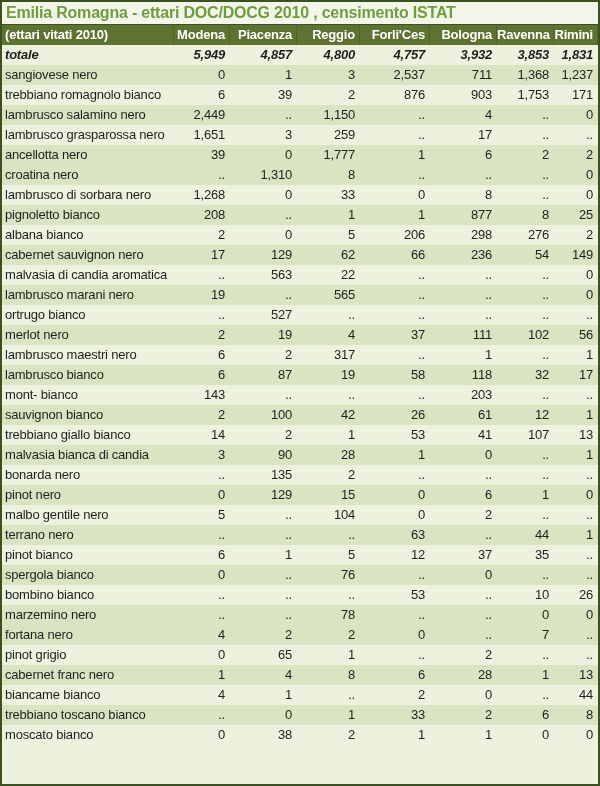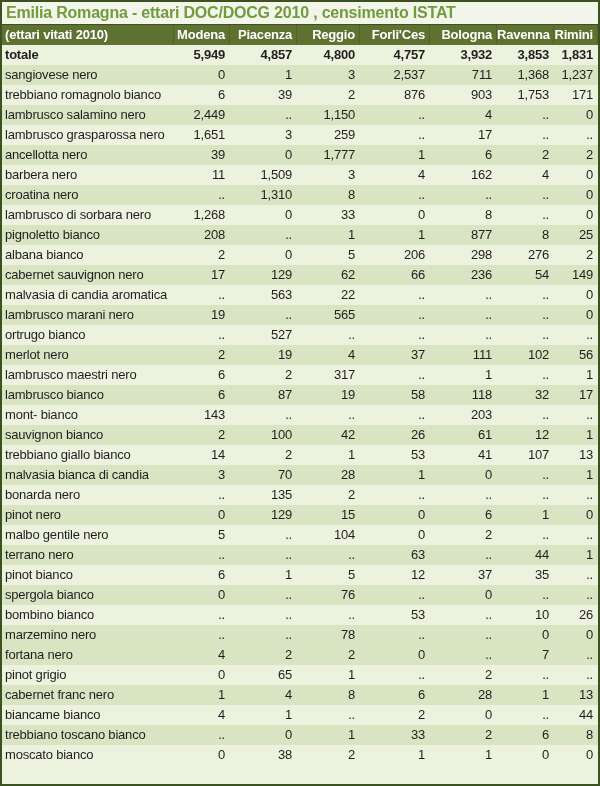--- a/index.html
+++ b/index.html
@@ -31,21 +31,21 @@
     background:var(--header-bg,#5e7231);
     color:#ffffff;font-weight:bold;
     border-top:1px solid var(--frame,#3c5120);
     box-shadow:inset -1px 0 0 rgba(40,55,18,0.25);
     margin-top:22px;
   }
   .label-col{text-align:left;padding-left:3px;}
   .num-col{text-align:right;padding-right:5px;}
   tr.light td{background:var(--row-light,#edf2de);}
   tr.dark td{background:var(--row-dark,#d9e4c3);}
-  tr.bold td{font-weight:bold;}
+  tr.bold td{font-weight:bold;font-style:italic;}
 </style>
 </head>
 <body>
 
 <div id="app" style="--title-green: #6f9c3d; --title-bg: #f3f5ea; --header-bg: #5e7231; --row-light: #edf2de; --row-dark: #d9e4c3; --frame: #3c5120;">
   <div class="title-bar">Emilia Romagna - ettari DOC/DOCG 2010 , censimento ISTAT</div>
   <table>
     <colgroup>
       <col style="width:172px">
       <col style="width:56px">
@@ -122,30 +122,20 @@
         <tr class="dark">
           <td class="label-col">ancellotta nero</td>
           <td class="num-col">39</td>
           <td class="num-col">0</td>
           <td class="num-col">1,777</td>
           <td class="num-col">1</td>
           <td class="num-col">6</td>
           <td class="num-col">2</td>
           <td class="num-col">2</td>
         </tr>
-        <tr class="light">
-          <td class="label-col">barbera nero</td>
-          <td class="num-col">11</td>
-          <td class="num-col">1,509</td>
-          <td class="num-col">3</td>
-          <td class="num-col">4</td>
-          <td class="num-col">162</td>
-          <td class="num-col">4</td>
-          <td class="num-col">0</td>
-        </tr>
         <tr class="dark">
           <td class="label-col">croatina nero</td>
           <td class="num-col">..</td>
           <td class="num-col">1,310</td>
           <td class="num-col">8</td>
           <td class="num-col">..</td>
           <td class="num-col">..</td>
           <td class="num-col">..</td>
           <td class="num-col">0</td>
         </tr>
@@ -275,21 +265,21 @@
           <td class="num-col">2</td>
           <td class="num-col">1</td>
           <td class="num-col">53</td>
           <td class="num-col">41</td>
           <td class="num-col">107</td>
           <td class="num-col">13</td>
         </tr>
         <tr class="dark">
           <td class="label-col">malvasia bianca di candia</td>
           <td class="num-col">3</td>
-          <td class="num-col">70</td>
+          <td class="num-col">90</td>
           <td class="num-col">28</td>
           <td class="num-col">1</td>
           <td class="num-col">0</td>
           <td class="num-col">..</td>
           <td class="num-col">1</td>
         </tr>
         <tr class="light">
           <td class="label-col">bonarda nero</td>
           <td class="num-col">..</td>
           <td class="num-col">135</td>

